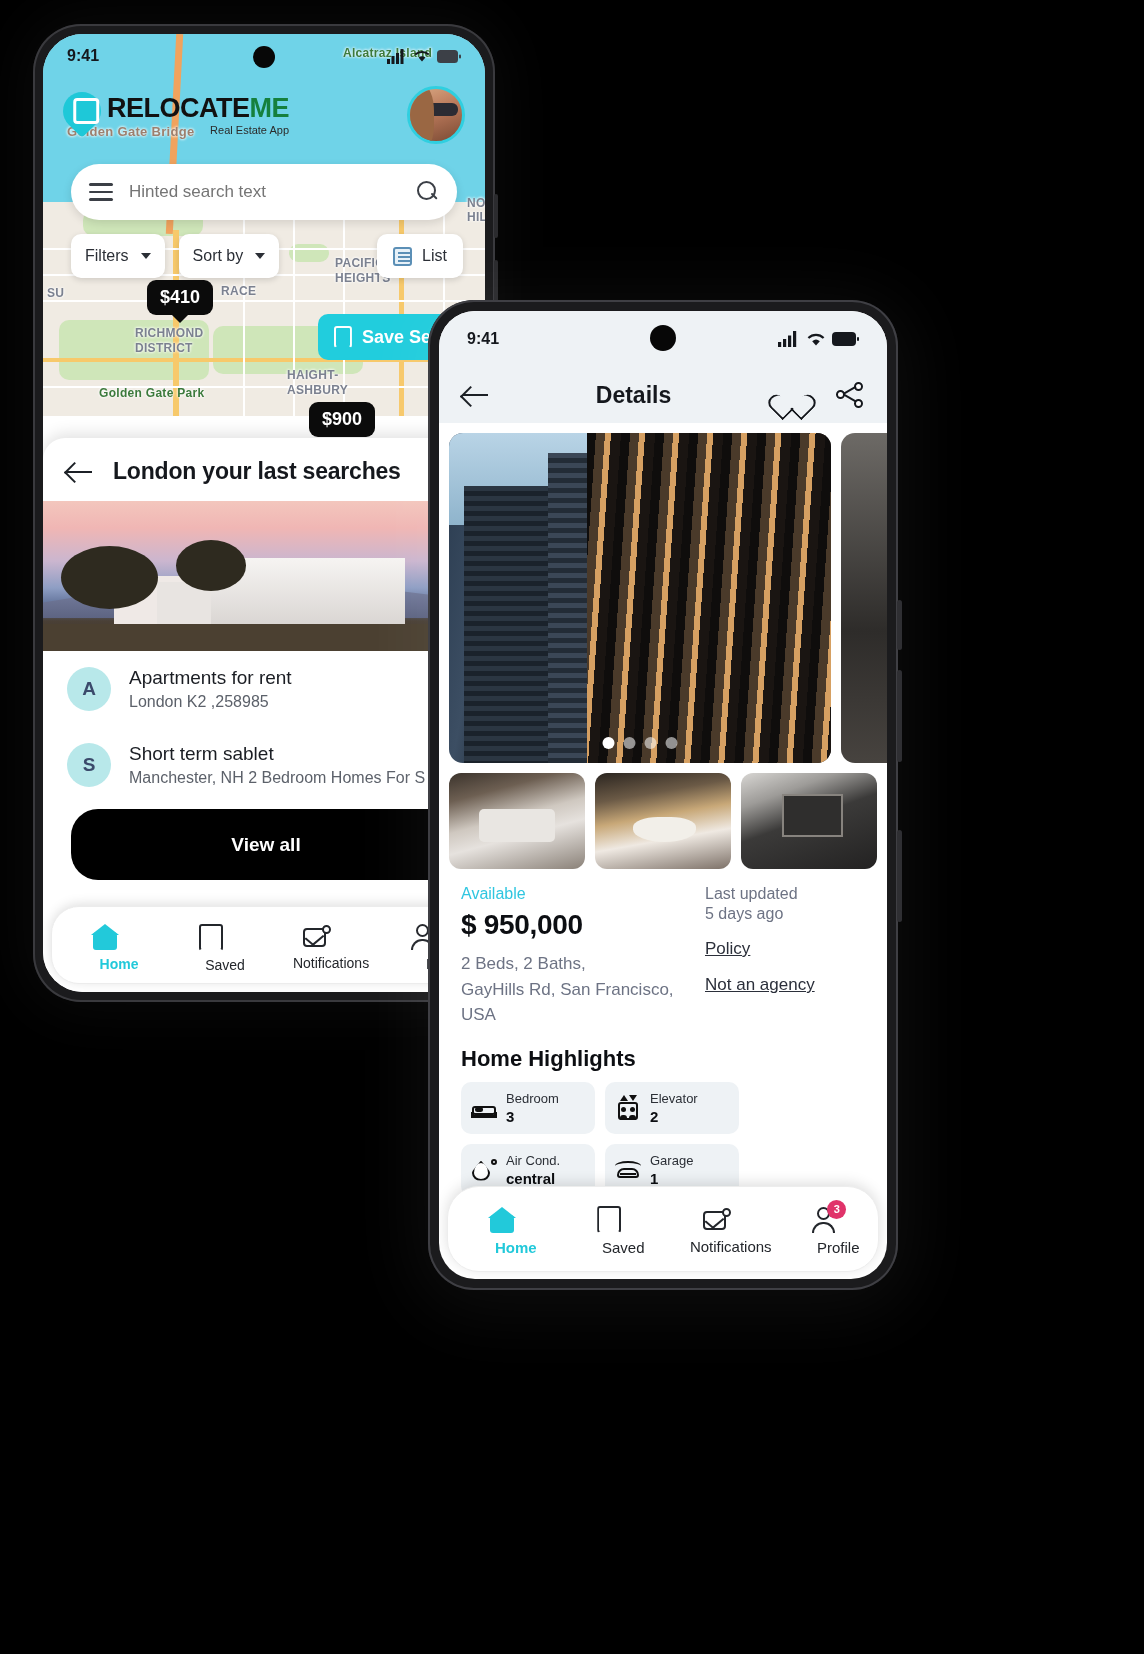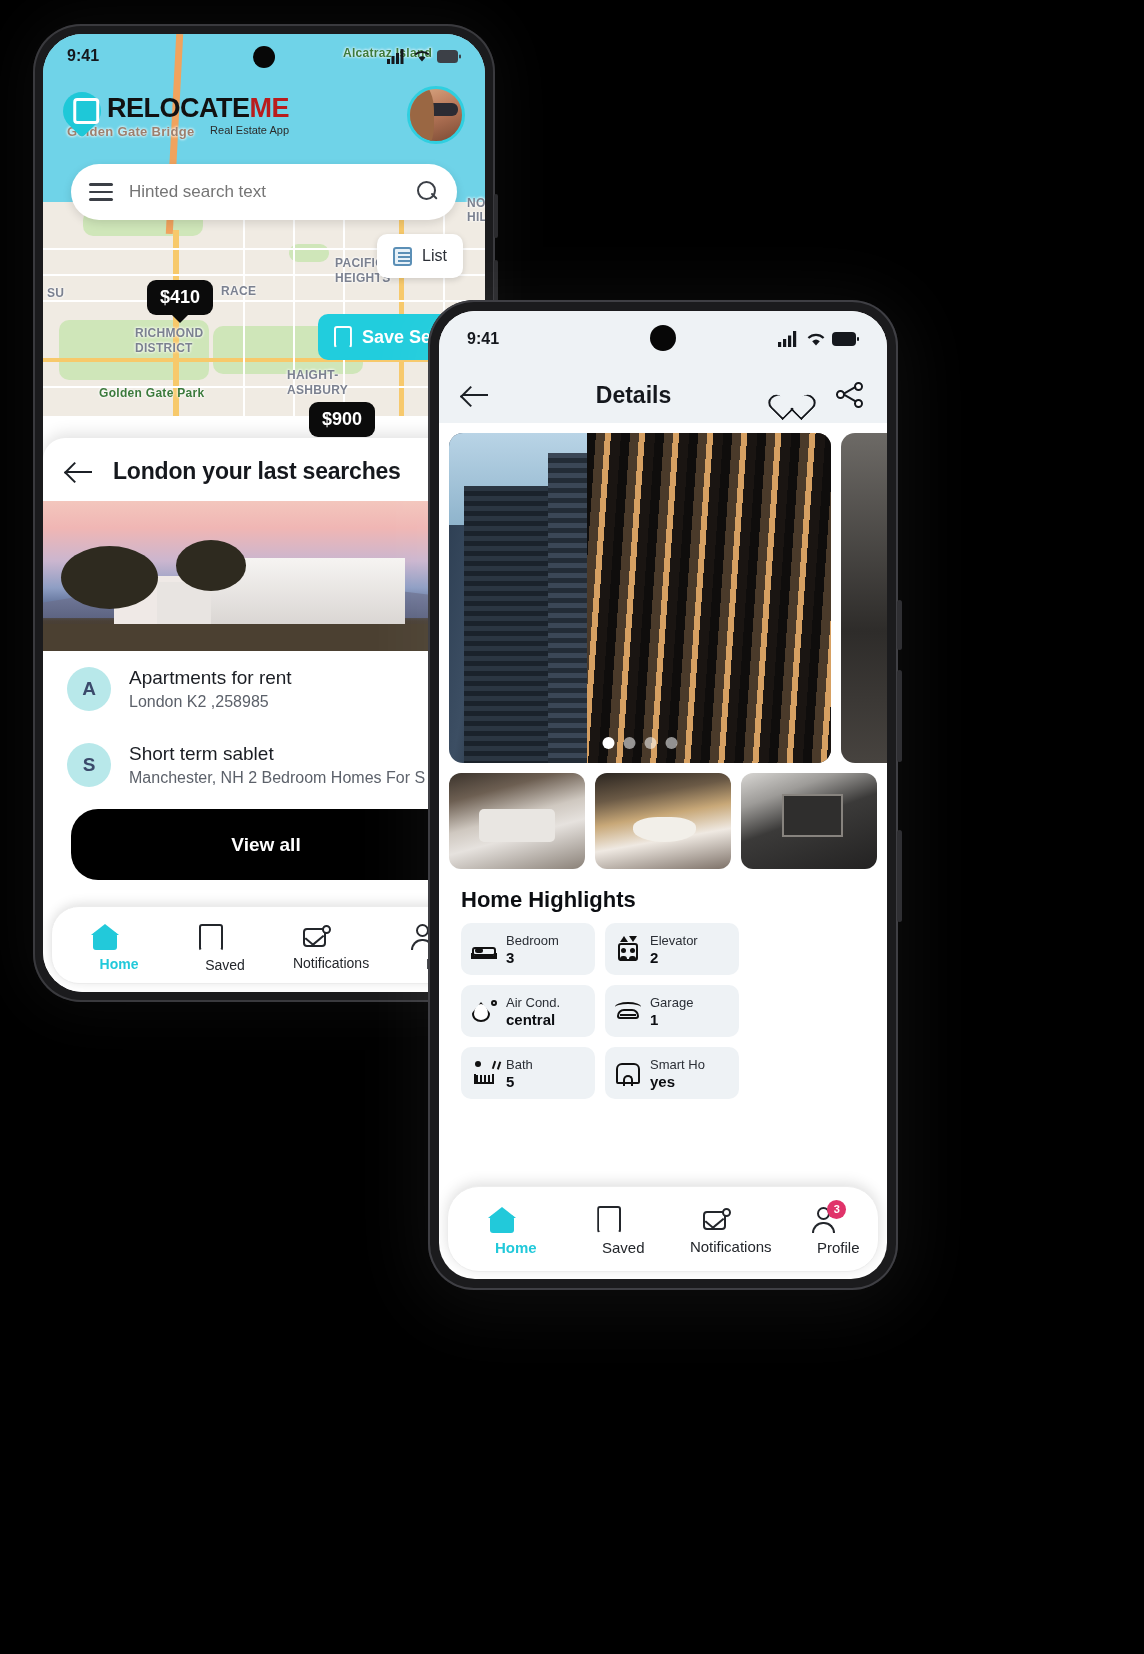--- a/index.html
+++ b/index.html
@@ -69,21 +69,21 @@
   .logo-pin .pin{
     position:absolute; left:0; top:0; width:38px; height:38px; border-radius:50% 50% 50% 4px;
     transform:rotate(-45deg); background:#1ec8d8;
   }
   .logo-pin .pin::after{
     content:""; position:absolute; left:9px; top:9px; width:20px; height:20px;
     border:3px solid #fff; border-radius:4px; transform:rotate(45deg);
   }
   .logo-text{ margin-left:6px; line-height:1; }
   .logo-text .l1{ font-size:27px; font-weight:800; color:#111; letter-spacing:-0.5px; }
-  .logo-text .l1 em{ font-style:normal; color:#b91c1c;text-align:center; }
+  .logo-text .l1 em{ font-style:normal; color:#15803d;text-align:center; }
   .logo-text .l2{ font-size:11px; color:#2b2b2b; text-align:right; margin-top:3px; }
   .avatar1{
     margin-left:auto; width:58px; height:58px; border-radius:50%;
     border:3px solid #2fcfe0; overflow:hidden;
     background:linear-gradient(160deg,#d9a882 0%,#b9785a 45%,#7a4a33 100%);
     position:relative;
   }
   .avatar1::before{
     content:""; position:absolute; left:10px; top:14px; width:38px; height:13px;
     background:#2b2b33; border-radius:6px;
@@ -446,20 +446,30 @@
       <div class="searchbar">
         <div class="burger">
             <span></span>
             <span></span>
             <span></span>
           </div>
         <input placeholder="Hinted search text" style="">
         <div class="mag"></div>
       </div>
 
+      <div class="chiprow">
+        <div class="chip">
+          <span>Filters</span>
+          <span class="caret"></span>
+        </div>
+        <div class="chip">
+          <span>Sort by</span>
+          <span class="caret"></span>
+        </div>
+      </div>
 
       <div class="listbtn">
         <span class="listicon"></span>
         <span>List</span>
       </div>
 
       <div class="pricepin tail p680">$410</div>
       <div class="pricepin p900">$900</div>
 
       <div class="savesearch">
@@ -583,20 +593,36 @@
         </div>
         <div class="cside"></div>
       </div>
 
       <div class="thumbs">
         <div class="thumb bed"></div>
         <div class="thumb bath"></div>
         <div class="thumb living"></div>
       </div>
 
+      <div class="info">
+        <div class="left">
+          <div class="avail">Available</div>
+          <div class="price">$ 950,000</div>
+          <div class="beds">2 Beds, 2 Baths,</div>
+          <div class="beds">GayHills Rd, San Francisco, USA</div>
+        </div>
+        <div class="right">
+          <div class="lastupd">
+            <span>Last updated</span>
+            <span class="ago">5 days ago</span>
+          </div>
+          <a class="link">Policy</a>
+          <a class="link">Not an agency</a>
+        </div>
+      </div>
 
       <div class="hh-title">Home Highlights</div>
       <div class="hh-grid">
         <div class="hh">
           <span class="hhic ic-bed">
               <i></i>
               <b></b>
               <u></u>
               <s></s>
             </span>

